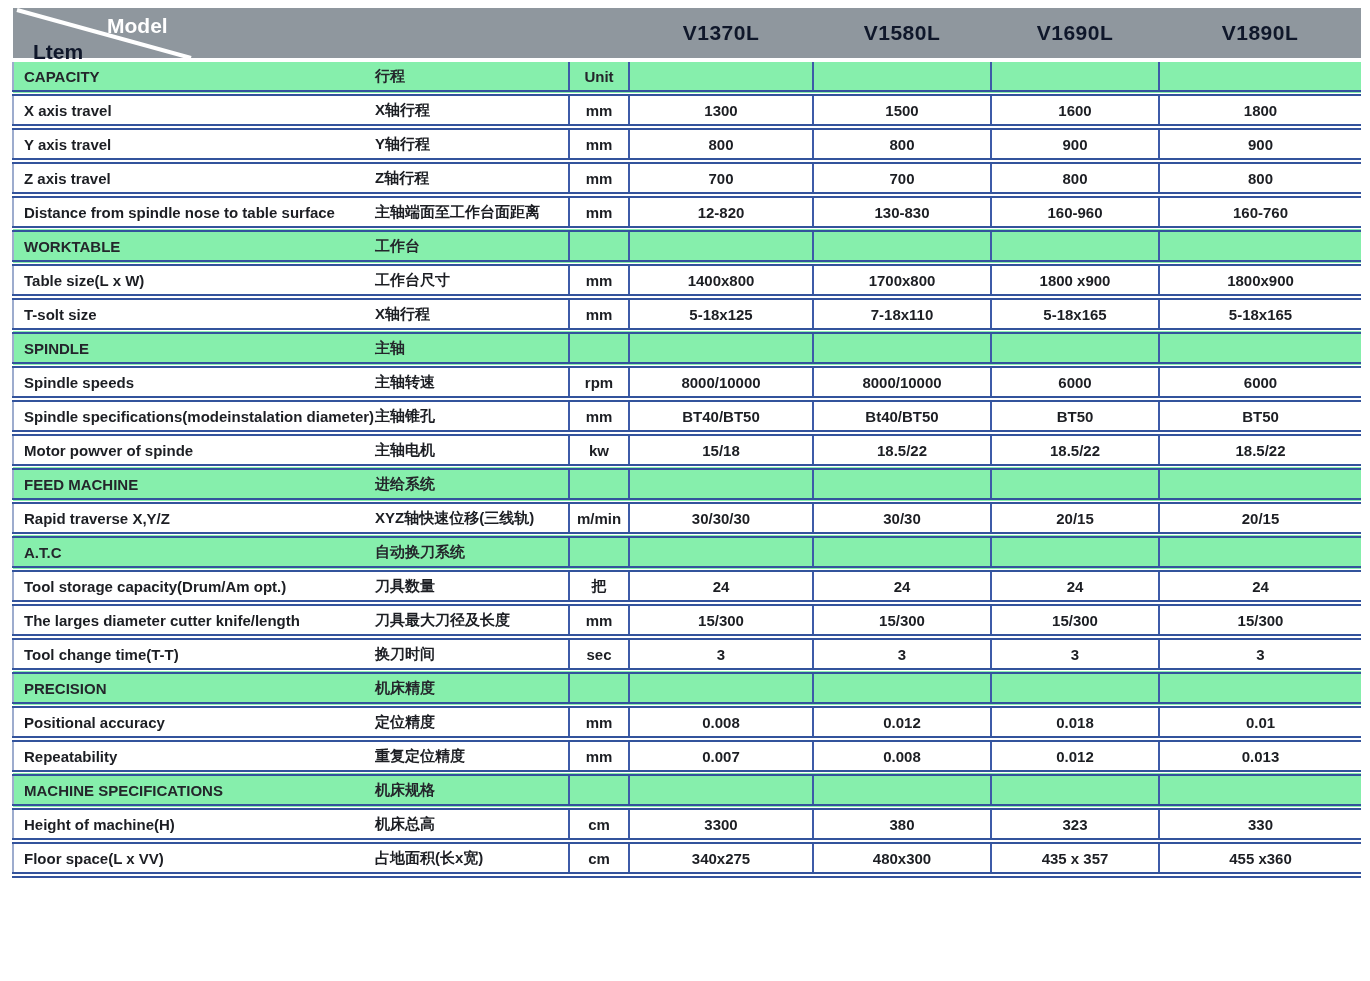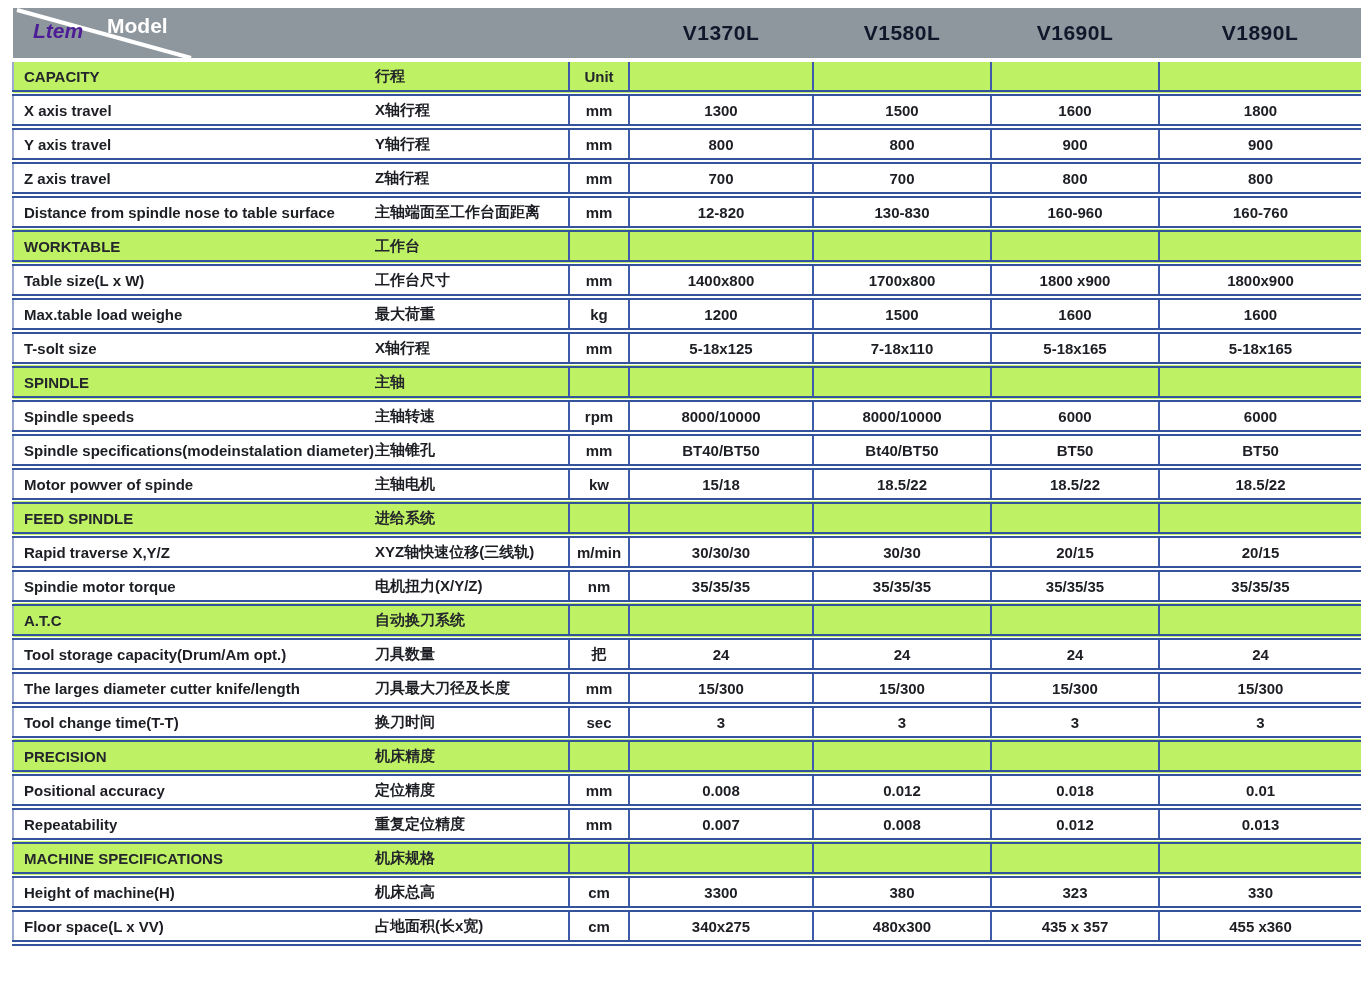--- a/index.html
+++ b/index.html
@@ -13,31 +13,31 @@
 
   
   thead th{
     background:#8f979e;height:50px;padding:0;border:none;
     border-bottom:4px solid #ffffff;
   }
   th.model{color:#0f172a;font-size:21px;font-weight:700;letter-spacing:.5px;}
   th.corner{position:relative;}
   .corner svg{position:absolute;left:0;top:0;width:100%;height:100%;display:block;}
   .corner-model{position:absolute;left:94px;top:6px;color:#fff;font-size:21px;font-weight:700;}
-  .corner-item{position:absolute;left:20px;top:11px;color:#4c1d95;font-size:21px;font-weight:700;font-style:italic;}
+  .corner-item{position:absolute;left:20px;top:32px;color:#0f172a;font-size:21px;font-weight:700;}
 
   
   tbody td{
     height:28px;padding:0 6px;
     border-bottom:6px double #33539c;
     font-size:15px;font-weight:700;color:#1c1e23;
     overflow:visible;
   }
   tr.data-row td{background:#ffffff;}
-  tr.section-row td{background:#bef264;color:#24262b;}
+  tr.section-row td{background:#86efac;color:#24262b;}
 
   td.c-en{text-align:left;padding-left:10px;white-space:nowrap;border-left:2px solid #9dacce;}
   td.c-cn{text-align:left;padding-left:4px;white-space:nowrap;margin-top:37px;}
   td.c-unit{text-align:center;border-left:2px solid #3d5ba8;border-right:2px solid #3d5ba8;margin-top:24px;}
   td.c-val{text-align:center;border-left:2px solid #3d5ba8;white-space:nowrap;}
 </style>
 </head>
 <body>
 
 <div class="page">
@@ -124,29 +124,20 @@
         <tr class="data-row">
           <td class="c-en">Table size(L x W)</td>
           <td class="c-cn">工作台尺寸</td>
           <td class="c-unit">mm</td>
           <td class="c-val">1400x800</td>
           <td class="c-val">1700x800</td>
           <td class="c-val">1800 x900</td>
           <td class="c-val">1800x900</td>
         </tr>
         <tr class="data-row">
-          <td class="c-en">Max.table load weighe</td>
-          <td class="c-cn">最大荷重</td>
-          <td class="c-unit">kg</td>
-          <td class="c-val">1200</td>
-          <td class="c-val">1500</td>
-          <td class="c-val">1600</td>
-          <td class="c-val">1600</td>
-        </tr>
-        <tr class="data-row">
           <td class="c-en">T-solt size</td>
           <td class="c-cn">X轴行程</td>
           <td class="c-unit">mm</td>
           <td class="c-val">5-18x125</td>
           <td class="c-val">7-18x110</td>
           <td class="c-val">5-18x165</td>
           <td class="c-val">5-18x165</td>
         </tr>
         <tr class="section-row">
           <td class="c-en">SPINDLE</td>
@@ -178,46 +169,37 @@
         <tr class="data-row">
           <td class="c-en">Motor powver of spinde</td>
           <td class="c-cn">主轴电机</td>
           <td class="c-unit">kw</td>
           <td class="c-val">15/18</td>
           <td class="c-val">18.5/22</td>
           <td class="c-val">18.5/22</td>
           <td class="c-val">18.5/22</td>
         </tr>
         <tr class="section-row">
-          <td class="c-en">FEED SPINDLE</td>
+          <td class="c-en">FEED MACHINE</td>
           <td class="c-cn">进给系统</td>
           <td class="c-unit"></td>
           <td class="c-val"></td>
           <td class="c-val"></td>
           <td class="c-val"></td>
           <td class="c-val"></td>
         </tr>
         <tr class="data-row">
           <td class="c-en">Rapid traverse X,Y/Z</td>
           <td class="c-cn">XYZ轴快速位移(三线轨)</td>
           <td class="c-unit">m/min</td>
           <td class="c-val">30/30/30</td>
           <td class="c-val">30/30</td>
           <td class="c-val">20/15</td>
           <td class="c-val">20/15</td>
         </tr>
-        <tr class="data-row">
-          <td class="c-en">Spindie motor torque</td>
-          <td class="c-cn">电机扭力(X/Y/Z)</td>
-          <td class="c-unit">nm</td>
-          <td class="c-val">35/35/35</td>
-          <td class="c-val">35/35/35</td>
-          <td class="c-val">35/35/35</td>
-          <td class="c-val">35/35/35</td>
-        </tr>
         <tr class="section-row">
           <td class="c-en">A.T.C</td>
           <td class="c-cn">自动换刀系统</td>
           <td class="c-unit"></td>
           <td class="c-val"></td>
           <td class="c-val"></td>
           <td class="c-val"></td>
           <td class="c-val"></td>
         </tr>
         <tr class="data-row">

